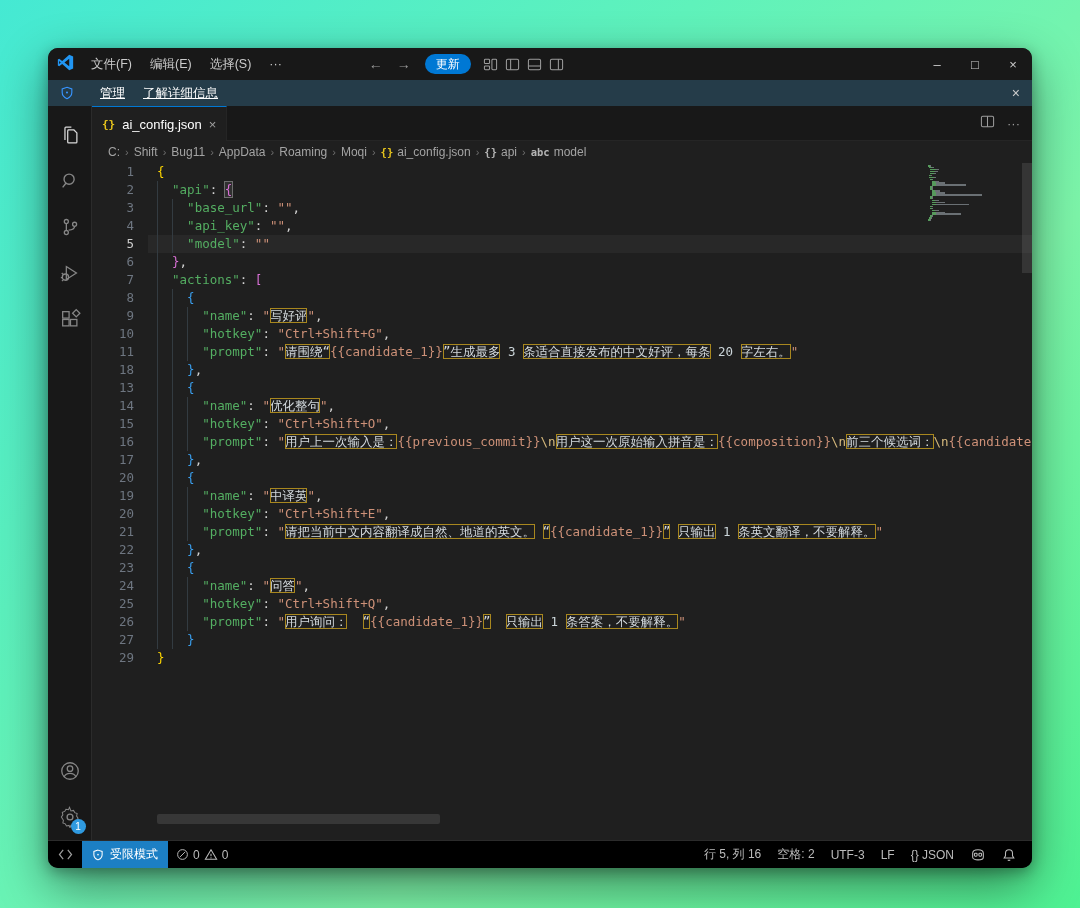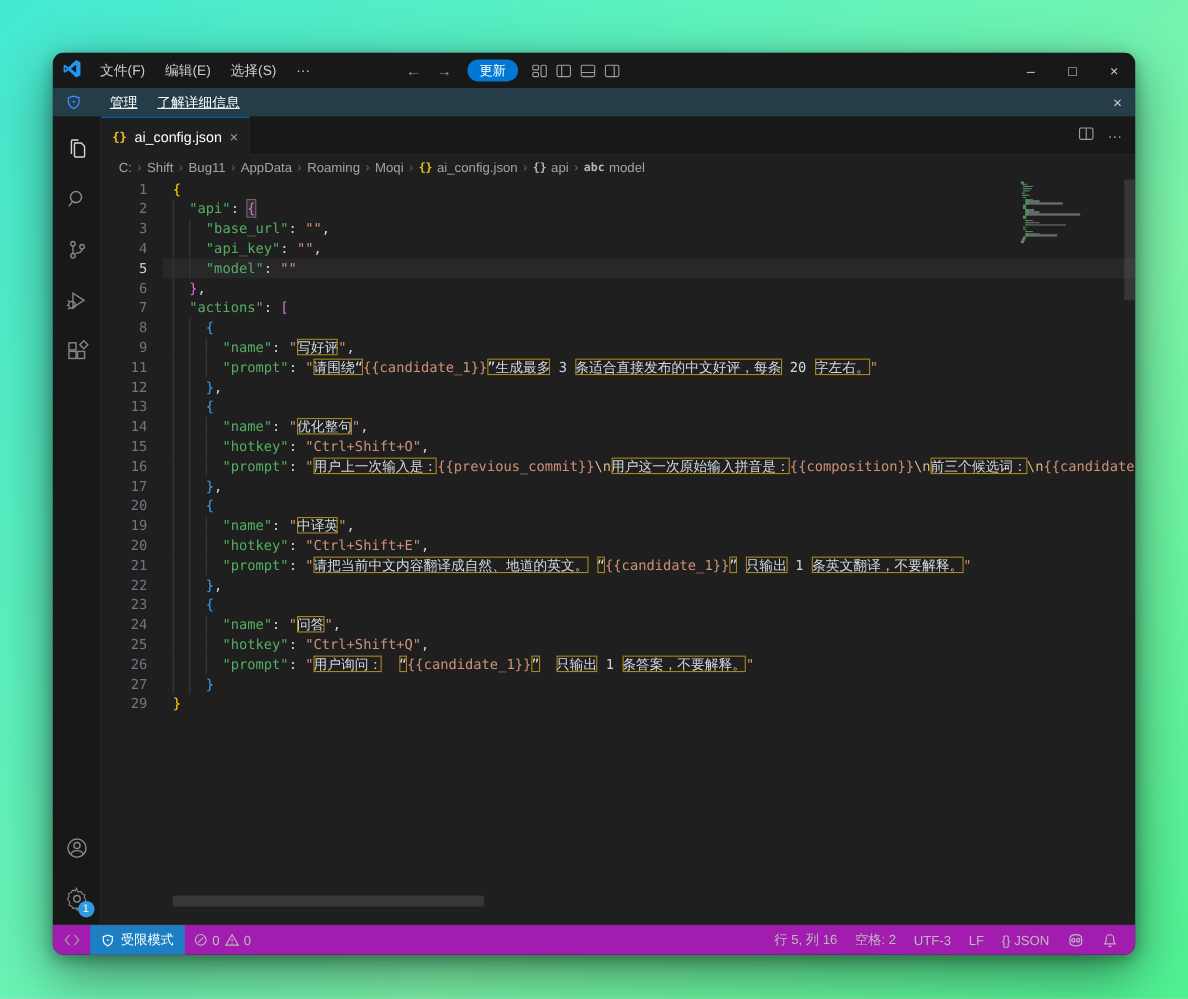--- a/index.html
+++ b/index.html
@@ -78,21 +78,21 @@
   .tk-b2m { color:#da70d6; background:rgba(110,110,110,.22); outline:1px solid #6e6e6e; }
   .tk-cjk { color:#d4dade; outline:1px solid #a8871f; outline-offset:-1px; }
   
   #minimap { position:absolute; right:14px; top:2px; width:90px; height:62px; z-index:5; }
   .mbar { height:1.5px; margin-bottom:0.45px; display:flex; }
   .mbar .mg { background:#569a5c; height:100%; }
   .mbar .mw { background:#8a9399; opacity:.7; height:100%; }
   #vslider { position:absolute; right:0; top:0; width:10px; height:110px; background:rgba(121,121,121,.25); z-index:4; }
   #hscroll { position:absolute; left:65px; bottom:4px; width:283px; height:10px; background:#373737; border-radius:2px; z-index:6; }
   
-  #statusbar { position:absolute; left:0; right:0; bottom:0; height:28px; background:#a21caf; border-top:1px solid #2b2b2b; display:flex; align-items:center; font-size:12px; color:#bbbbbb; }
+  #statusbar { position:absolute; left:0; right:0; bottom:0; height:28px; background:#000000; border-top:1px solid #2b2b2b; display:flex; align-items:center; font-size:12px; color:#bbbbbb; }
   .sb-remote { width:34px; height:28px; display:flex; align-items:center; justify-content:center; color:#9d9d9d; }
   .sb-restricted { height:28px; background:#1c7fc4; color:#ffffff; display:flex; align-items:center; gap:6px; padding:0 10px; font-size:12px; }
   .sb-item { display:flex; align-items:center; gap:4px; padding:0 8px; height:22px; }
   .sb-right { margin-left:auto; display:flex; align-items:center; padding-right:8px; }
   svg { flex:none; }
 </style>
 </head>
 <body>
 
 <div id="window">
@@ -297,22 +297,23 @@
     <div id="lines">
         <div class="line"><span class="ln">1</span><span class="code" style="margin-left: 65px;"><span class="tk-b1">{</span></span></div>
         <div class="line"><span class="ln">2</span><span class="guide" style="left: 65px;"></span><span class="code" style="margin-left: 80.06px;"><span class="tk-key">"api"</span><span class="tk-pun">: </span><span class="tk-b2m">{</span></span></div>
         <div class="line"><span class="ln">3</span><span class="guide" style="left: 65px;"></span><span class="guide" style="left: 80.06px;"></span><span class="code" style="margin-left: 95.12px;"><span class="tk-key">"base_url"</span><span class="tk-pun">: </span><span class="tk-str">""</span><span class="tk-pun">,</span></span></div>
         <div class="line"><span class="ln">4</span><span class="guide" style="left: 65px;"></span><span class="guide" style="left: 80.06px;"></span><span class="code" style="margin-left: 95.12px;"><span class="tk-key">"api_key"</span><span class="tk-pun">: </span><span class="tk-str">""</span><span class="tk-pun">,</span></span></div>
         <div class="line cur"><span class="ln">5</span><span class="guide" style="left: 65px;"></span><span class="guide" style="left: 80.06px;"></span><span class="code" style="margin-left: 95.12px;"><span class="tk-key">"model"</span><span class="tk-pun">: </span><span class="tk-str">""</span></span></div>
         <div class="line"><span class="ln">6</span><span class="guide" style="left: 65px;"></span><span class="code" style="margin-left: 80.06px;"><span class="tk-b2">}</span><span class="tk-pun">,</span></span></div>
         <div class="line"><span class="ln">7</span><span class="guide" style="left: 65px;"></span><span class="code" style="margin-left: 80.06px;"><span class="tk-key">"actions"</span><span class="tk-pun">: </span><span class="tk-b2">[</span></span></div>
         <div class="line"><span class="ln">8</span><span class="guide" style="left: 65px;"></span><span class="guide" style="left: 80.06px;"></span><span class="code" style="margin-left: 95.12px;"><span class="tk-b3">{</span></span></div>
         <div class="line"><span class="ln">9</span><span class="guide" style="left: 65px;"></span><span class="guide" style="left: 80.06px;"></span><span class="guide" style="left: 95.12px;"></span><span class="code" style="margin-left: 110.18px;"><span class="tk-key">"name"</span><span class="tk-pun">: </span><span class="tk-str">"</span><span class="tk-cjk">写好评</span><span class="tk-str">"</span><span class="tk-pun">,</span></span></div>
+        <div class="line"><span class="ln">10</span><span class="guide" style="left: 65px;"></span><span class="guide" style="left: 80.06px;"></span><span class="guide" style="left: 95.12px;"></span><span class="code" style="margin-left: 110.18px;"><span class="tk-key">"hotkey"</span><span class="tk-pun">: </span><span class="tk-str">"Ctrl+Shift+G"</span><span class="tk-pun">,</span></span></div>
         <div class="line"><span class="ln">11</span><span class="guide" style="left: 65px;"></span><span class="guide" style="left: 80.06px;"></span><span class="guide" style="left: 95.12px;"></span><span class="code" style="margin-left: 110.18px;"><span class="tk-key">"prompt"</span><span class="tk-pun">: </span><span class="tk-str">"</span><span class="tk-cjk">请围绕“</span><span class="tk-str">{{candidate_1}}</span><span class="tk-cjk">”生成最多</span><span class="tk-num"> 3 </span><span class="tk-cjk">条适合直接发布的中文好评，每条</span><span class="tk-num"> 20 </span><span class="tk-cjk">字左右。</span><span class="tk-str">"</span></span></div>
-        <div class="line"><span class="ln">12</span><span class="guide" style="left: 65px;"></span><span class="guide" style="left: 80.06px;"></span><span class="code" style="margin-left: 95.12px;"><span class="tk-b3">}</span><span class="tk-pun">,</span></span></div>
+        <div class="line"><span class="ln">18</span><span class="guide" style="left: 65px;"></span><span class="guide" style="left: 80.06px;"></span><span class="code" style="margin-left: 95.12px;"><span class="tk-b3">}</span><span class="tk-pun">,</span></span></div>
         <div class="line"><span class="ln">13</span><span class="guide" style="left: 65px;"></span><span class="guide" style="left: 80.06px;"></span><span class="code" style="margin-left: 95.12px;"><span class="tk-b3">{</span></span></div>
         <div class="line"><span class="ln">14</span><span class="guide" style="left: 65px;"></span><span class="guide" style="left: 80.06px;"></span><span class="guide" style="left: 95.12px;"></span><span class="code" style="margin-left: 110.18px;"><span class="tk-key">"name"</span><span class="tk-pun">: </span><span class="tk-str">"</span><span class="tk-cjk">优化整句</span><span class="tk-str">"</span><span class="tk-pun">,</span></span></div>
         <div class="line"><span class="ln">15</span><span class="guide" style="left: 65px;"></span><span class="guide" style="left: 80.06px;"></span><span class="guide" style="left: 95.12px;"></span><span class="code" style="margin-left: 110.18px;"><span class="tk-key">"hotkey"</span><span class="tk-pun">: </span><span class="tk-str">"Ctrl+Shift+O"</span><span class="tk-pun">,</span></span></div>
         <div class="line"><span class="ln">16</span><span class="guide" style="left: 65px;"></span><span class="guide" style="left: 80.06px;"></span><span class="guide" style="left: 95.12px;"></span><span class="code" style="margin-left: 110.18px;"><span class="tk-key">"prompt"</span><span class="tk-pun">: </span><span class="tk-str">"</span><span class="tk-cjk">用户上一次输入是：</span><span class="tk-str">{{previous_commit}}</span><span class="tk-esc">\n</span><span class="tk-cjk">用户这一次原始输入拼音是：</span><span class="tk-str">{{composition}}</span><span class="tk-esc">\n</span><span class="tk-cjk">前三个候选词：</span><span class="tk-esc">\n</span><span class="tk-str">{{candidate</span></span></div>
         <div class="line"><span class="ln">17</span><span class="guide" style="left: 65px;"></span><span class="guide" style="left: 80.06px;"></span><span class="code" style="margin-left: 95.12px;"><span class="tk-b3">}</span><span class="tk-pun">,</span></span></div>
         <div class="line"><span class="ln">20</span><span class="guide" style="left: 65px;"></span><span class="guide" style="left: 80.06px;"></span><span class="code" style="margin-left: 95.12px;"><span class="tk-b3">{</span></span></div>
         <div class="line"><span class="ln">19</span><span class="guide" style="left: 65px;"></span><span class="guide" style="left: 80.06px;"></span><span class="guide" style="left: 95.12px;"></span><span class="code" style="margin-left: 110.18px;"><span class="tk-key">"name"</span><span class="tk-pun">: </span><span class="tk-str">"</span><span class="tk-cjk">中译英</span><span class="tk-str">"</span><span class="tk-pun">,</span></span></div>
         <div class="line"><span class="ln">20</span><span class="guide" style="left: 65px;"></span><span class="guide" style="left: 80.06px;"></span><span class="guide" style="left: 95.12px;"></span><span class="code" style="margin-left: 110.18px;"><span class="tk-key">"hotkey"</span><span class="tk-pun">: </span><span class="tk-str">"Ctrl+Shift+E"</span><span class="tk-pun">,</span></span></div>
         <div class="line"><span class="ln">21</span><span class="guide" style="left: 65px;"></span><span class="guide" style="left: 80.06px;"></span><span class="guide" style="left: 95.12px;"></span><span class="code" style="margin-left: 110.18px;"><span class="tk-key">"prompt"</span><span class="tk-pun">: </span><span class="tk-str">"</span><span class="tk-cjk">请把当前中文内容翻译成自然、地道的英文。</span><span class="tk-str"> </span><span class="tk-cjk">“</span><span class="tk-str">{{candidate_1}}</span><span class="tk-cjk">”</span><span class="tk-str"> </span><span class="tk-cjk">只输出</span><span class="tk-num"> 1 </span><span class="tk-cjk">条英文翻译，不要解释。</span><span class="tk-str">"</span></span></div>
         <div class="line"><span class="ln">22</span><span class="guide" style="left: 65px;"></span><span class="guide" style="left: 80.06px;"></span><span class="code" style="margin-left: 95.12px;"><span class="tk-b3">}</span><span class="tk-pun">,</span></span></div>

